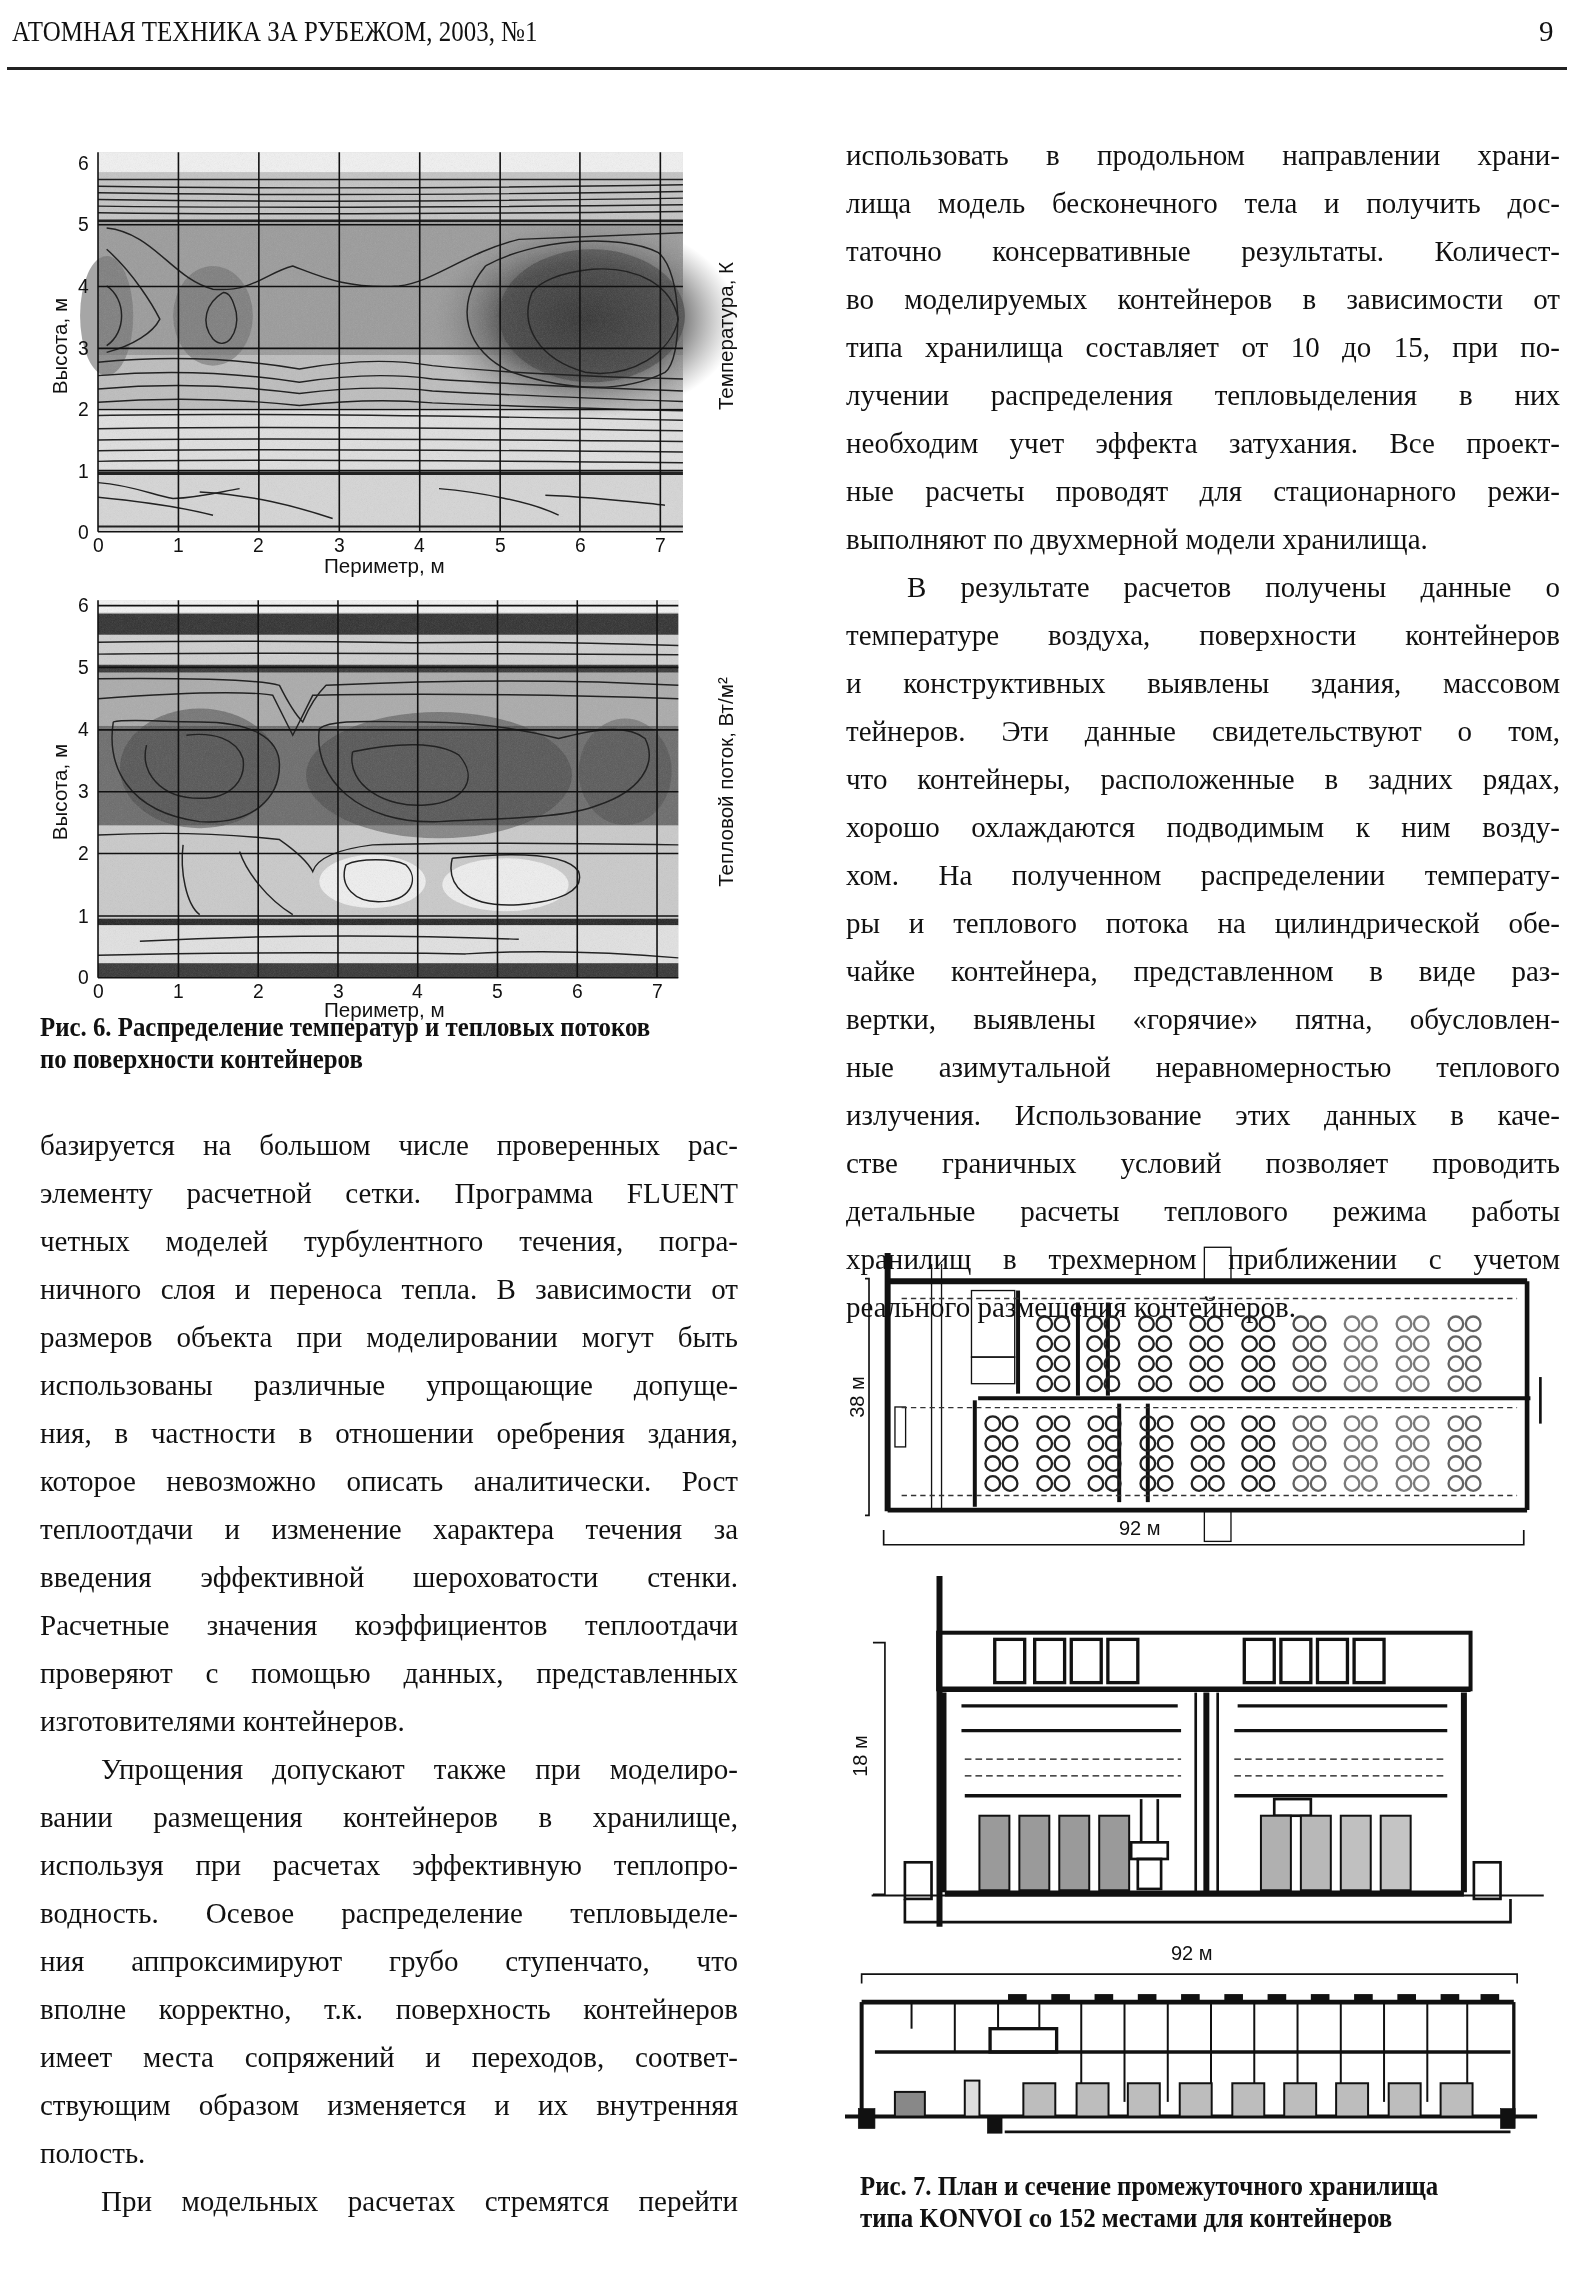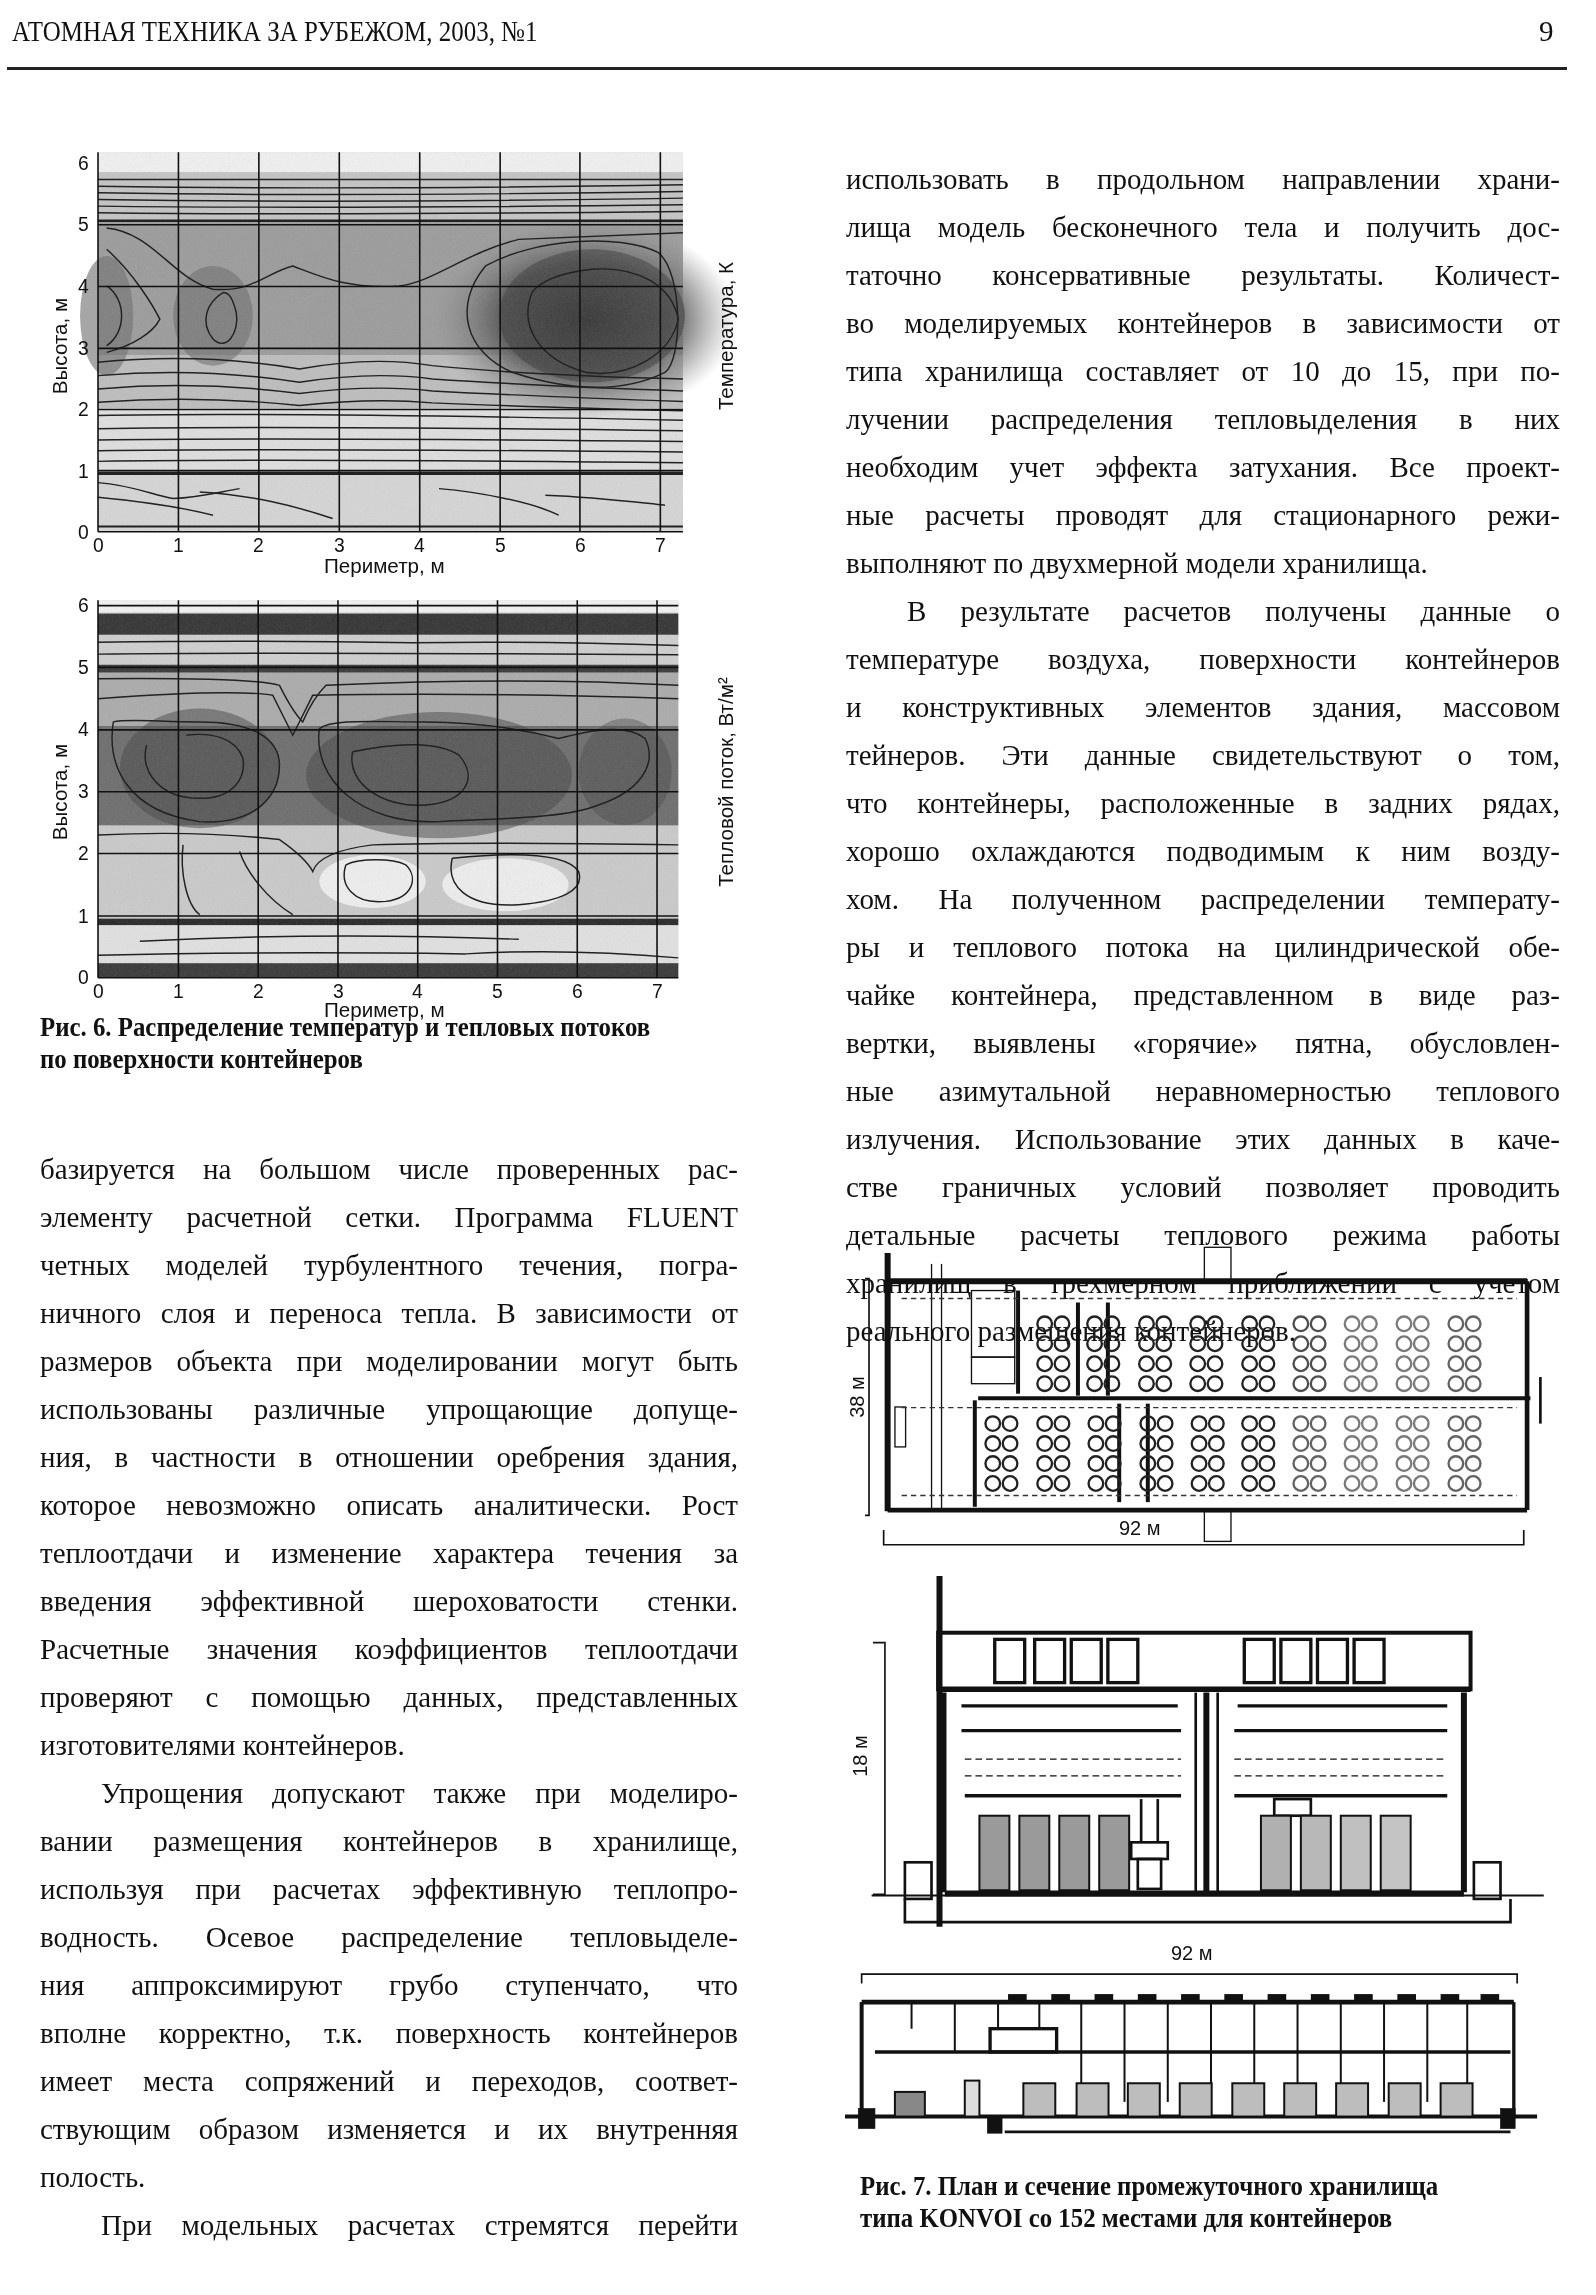--- a/index.html
+++ b/index.html
@@ -1,21 +1,21 @@
 <!DOCTYPE html>
 <html style="font-size:10.6px"><head>
 <meta charset="utf-8">
 <style>
   html,body{margin:0;padding:0;background:#fff;}
   body{width:1596px;height:2295px;position:relative;overflow:hidden;font-family:"Liberation Serif","DejaVu Serif",serif;color:#111;}
   .abs{position:absolute;}
   .header{left:12px;top:14.6px;font-size:29px;letter-spacing:0px;transform:scaleX(0.86);transform-origin:left top;white-space:nowrap;}
   .pagenum{left:1539px;top:14.6px;font-size:29px;}
   .rule{left:6.7px;top:67px;width:1560px;height:3.3px;background:#222;}
-  .col{font-size:29px;line-height:48px;text-align:justify;margin-top:24px;}
+  .col{font-size:29px;line-height:48px;text-align:justify;}
   .col p{margin:0;}
   .col .ln{display:block;white-space:nowrap;text-align-last:justify;}
   .col .ln.last{text-align-last:left;}
   .col .ln.ind{text-indent:61px;}
   .lcol{left:40px;top:1121px;width:698px;}
   .rcol{left:846px;top:131px;width:714px;}
   .cap{font-weight:bold;font-size:27px;line-height:32px;white-space:nowrap;transform:scaleX(0.92);transform-origin:left top;}
   .axislbl{font-family:"Liberation Sans","DejaVu Sans",sans-serif;font-size:20.6px;color:#111;}
   .tick{font-family:"Liberation Sans","DejaVu Sans",sans-serif;font-size:19.3px;}
 </style>
@@ -259,21 +259,21 @@
     <span class="ln">во моделируемых контейнеров в зависимости от</span>
     <span class="ln">типа хранилища составляет от 10 до 15, при по-</span>
     <span class="ln">лучении распределения тепловыделения в них</span>
     <span class="ln">необходим учет эффекта затухания. Все проект-</span>
     <span class="ln">ные расчеты проводят для стационарного режи-</span>
     <span class="ln last">выполняют по двухмерной модели хранилища.</span>
   </p>
   <p>
     <span class="ln ind">В результате расчетов получены данные о</span>
     <span class="ln">температуре воздуха, поверхности контейнеров</span>
-    <span class="ln">и конструктивных элементов здания, массовом</span>
+    <span class="ln">и конструктивных выявлены здания, массовом</span>
     <span class="ln">тейнеров. Эти данные свидетельствуют о том,</span>
     <span class="ln">что контейнеры, расположенные в задних рядах,</span>
     <span class="ln">хорошо охлаждаются подводимым к ним возду-</span>
     <span class="ln">хом. На полученном распределении температу-</span>
     <span class="ln">ры и теплового потока на цилиндрической обе-</span>
     <span class="ln">чайке контейнера, представленном в виде раз-</span>
     <span class="ln">вертки, выявлены «горячие» пятна, обусловлен-</span>
     <span class="ln">ные азимутальной неравномерностью теплового</span>
     <span class="ln">излучения. Использование этих данных в каче-</span>
     <span class="ln">стве граничных условий позволяет проводить</span>

